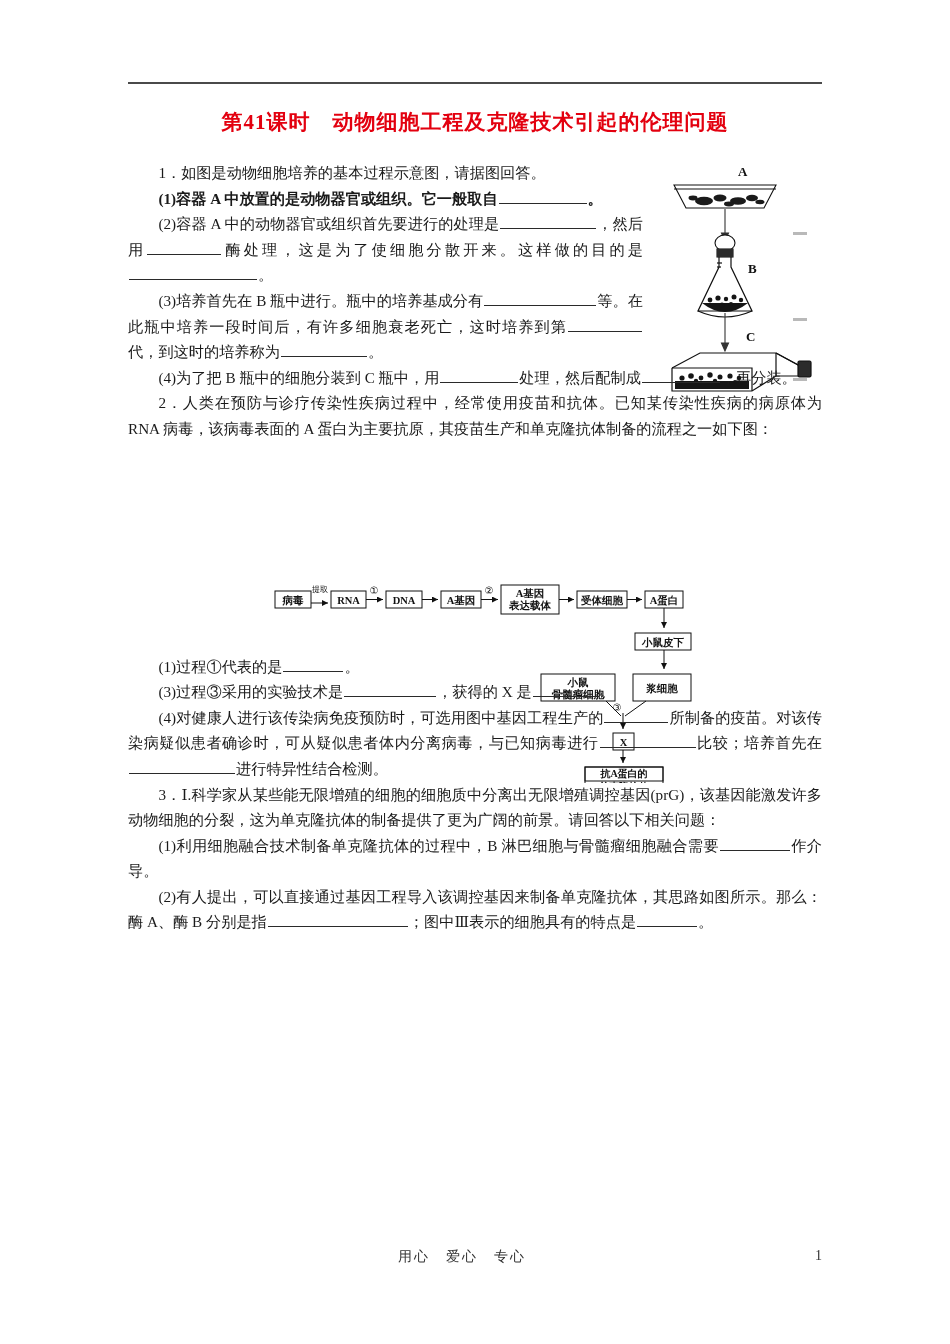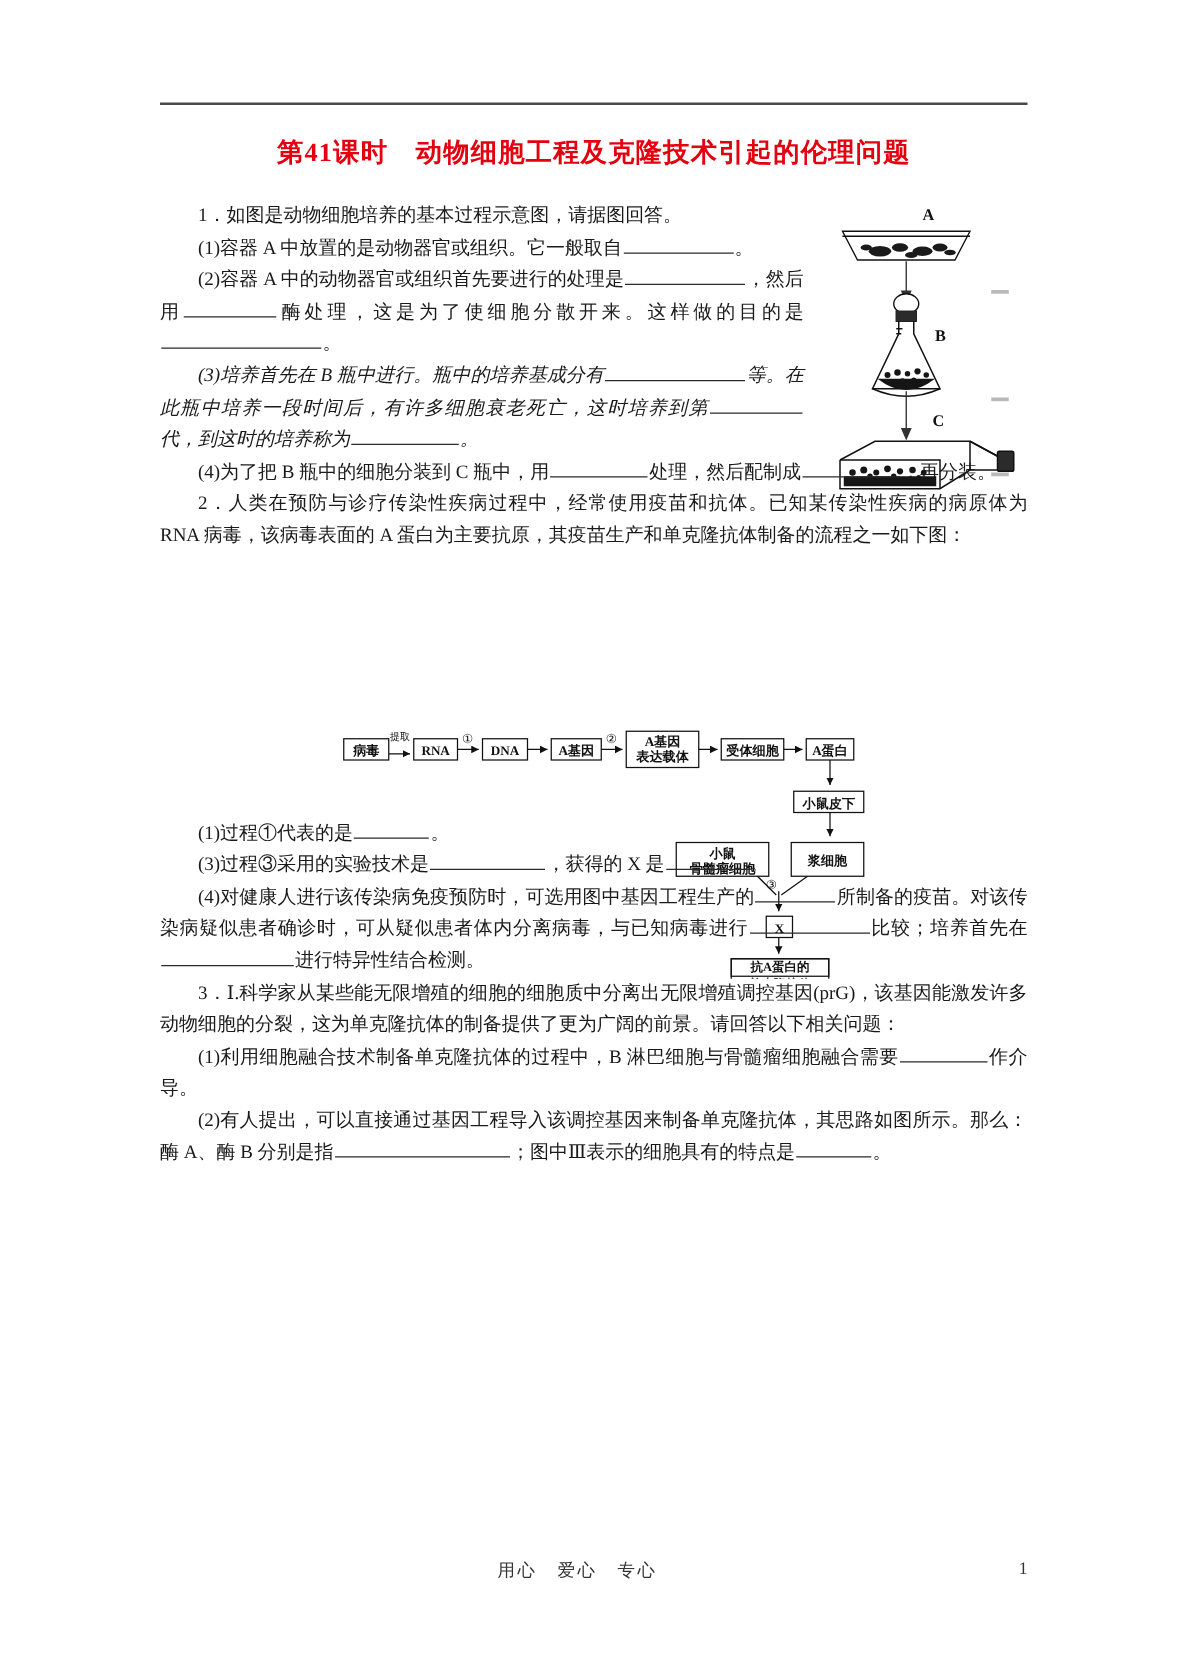--- a/index.html
+++ b/index.html
@@ -249,23 +249,23 @@
         <text x="351" y="194" text-anchor="middle" font-weight="bold" font-size="10">抗A蛋白的</text>
       <rect x="312" y="184" width="78" height="28" fill="none" stroke="#111" stroke-width="1"></rect>
           <text x="351" y="207" text-anchor="middle" font-weight="bold" font-size="10" fill="#111">单克隆抗体</text>
         </g>
     </svg>
   </div>
 
   <div class="content">
     <div id="text-root">
         <p class="p indent" style="width: 500px; font-family: Liberation Serif, serif;">1．如图是动物细胞培养的基本过程示意图，请据图回答。</p>
-        <p class="p indent" style="width: 515px;"><span>(1)容器 A 中放置的是动物器官或组织。它一般取自</span><span class="blank" style="width: 88px;"></span><span>。</span></p>
+        <p class="p indent" style="width: 515px; font-weight: bold;"><span>(1)容器 A 中放置的是动物器官或组织。它一般取自</span><span class="blank" style="width: 88px;"></span><span>。</span></p>
         <p class="p indent" style="width: 515px;"><span>(2)容器 A 中的动物器官或组织首先要进行的处理是</span><span class="blank" style="width: 96px;"></span><span>，然后用</span><span class="blank" style="width: 74px;"></span><span>酶处理，这是为了使细胞分散开来。这样做的目的是</span><span class="blank" style="width: 128px;"></span><span>。</span></p>
-        <p class="p indent" style="width: 515px; font-style: italic;"><span>(3)培养首先在 B 瓶中进行。瓶中的培养基成分有</span><span class="blank" style="width: 112px;"></span><span>等。在此瓶中培养一段时间后，有许多细胞衰老死亡，这时培养到第</span><span class="blank" style="width: 74px;"></span><span>代，到这时的培养称为</span><span class="blank" style="width: 86px;"></span><span>。</span></p>
+        <p class="p indent" style="width: 515px;"><span>(3)培养首先在 B 瓶中进行。瓶中的培养基成分有</span><span class="blank" style="width: 112px;"></span><span>等。在此瓶中培养一段时间后，有许多细胞衰老死亡，这时培养到第</span><span class="blank" style="width: 74px;"></span><span>代，到这时的培养称为</span><span class="blank" style="width: 86px;"></span><span>。</span></p>
         <p class="p indent"><span>(4)为了把 B 瓶中的细胞分装到 C 瓶中，用</span><span class="blank" style="width: 78px;"></span><span>处理，然后配制成</span><span class="blank" style="width: 78px;"></span><span>，再分装。</span></p>
         <p class="p indent">2．人类在预防与诊疗传染性疾病过程中，经常使用疫苗和抗体。已知某传染性疾病的病原体为 RNA 病毒，该病毒表面的 A 蛋白为主要抗原，其疫苗生产和单克隆抗体制备的流程之一如下图：</p>
         <div style="height: 212px;"></div>
         <p class="p indent"><span>(1)过程①代表的是</span><span class="blank" style="width: 60px;"></span><span>。</span></p>
         <p class="p indent"><span>(3)过程③采用的实验技术是</span><span class="blank" style="width: 92px;"></span><span>，获得的 X 是</span><span class="blank" style="width: 66px;"></span><span>。</span></p>
         <p class="p indent"><span>(4)对健康人进行该传染病免疫预防时，可选用图中基因工程生产的</span><span class="blank" style="width: 64px;"></span><span>所制备的疫苗。对该传染病疑似患者确诊时，可从疑似患者体内分离病毒，与已知病毒进行</span><span class="blank" style="width: 96px;"></span><span>比较；培养首先在</span><span class="blank" style="width: 106px;"></span><span>进行特异性结合检测。</span></p>
         <p class="p indent">3．Ⅰ.科学家从某些能无限增殖的细胞的细胞质中分离出无限增殖调控基因(prG)，该基因能激发许多动物细胞的分裂，这为单克隆抗体的制备提供了更为广阔的前景。请回答以下相关问题：</p>
         <p class="p indent"><span>(1)利用细胞融合技术制备单克隆抗体的过程中，B 淋巴细胞与骨髓瘤细胞融合需要</span><span class="blank" style="width: 70px;"></span><span>作介导。</span></p>
         <p class="p indent"><span>(2)有人提出，可以直接通过基因工程导入该调控基因来制备单克隆抗体，其思路如图所示。那么：酶 A、酶 B 分别是指</span><span class="blank" style="width: 140px;"></span><span>；图中Ⅲ表示的细胞具有的特点是</span><span class="blank" style="width: 60px;"></span><span>。</span></p>
       </div>

